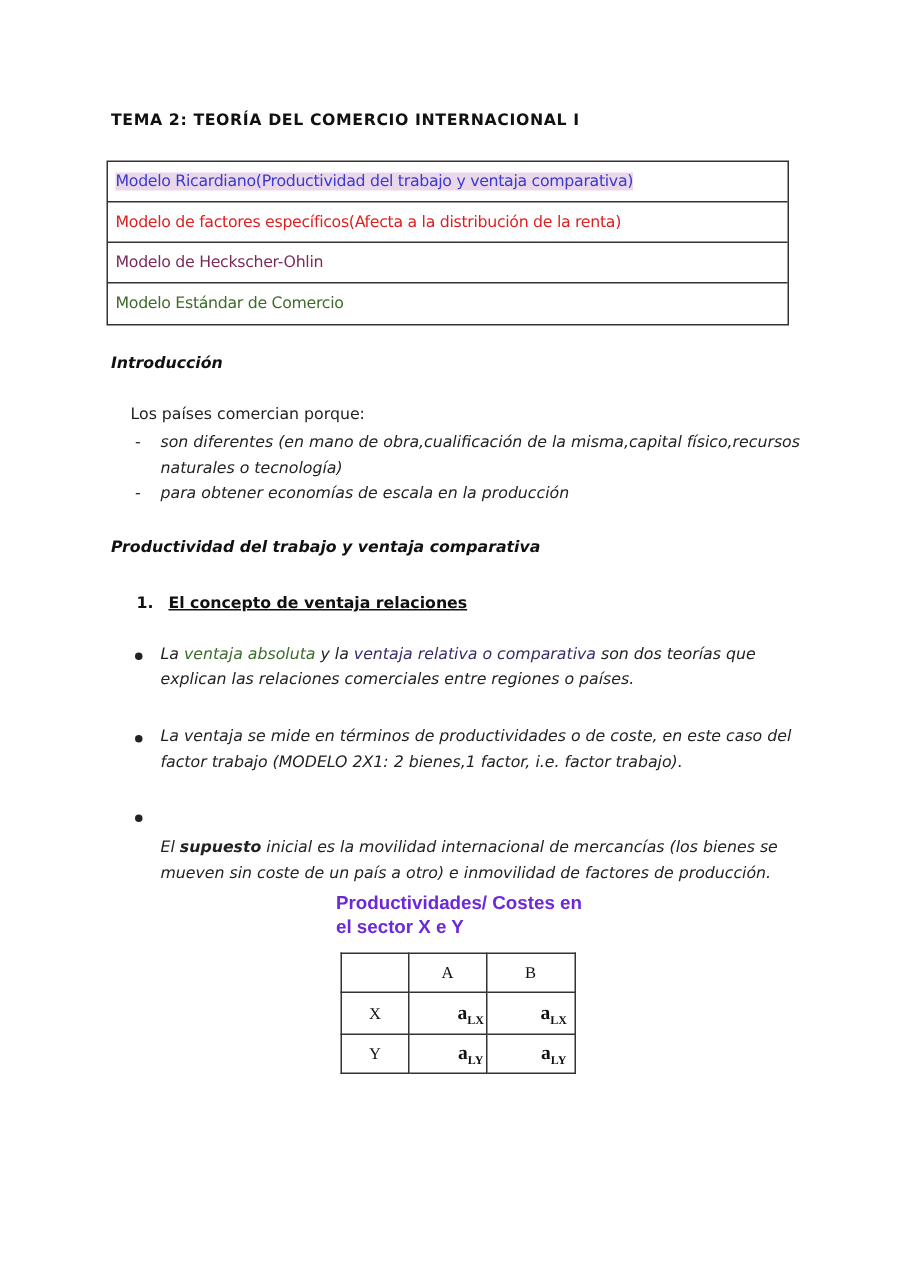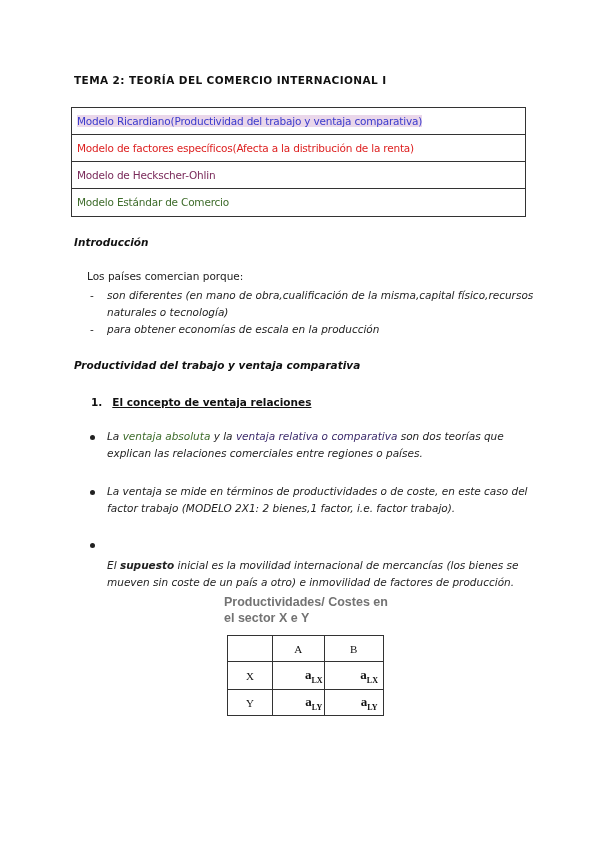--- a/index.html
+++ b/index.html
@@ -11,21 +11,21 @@
     .models .row { height: 27px; border-bottom: 1.5px solid #333; box-sizing: border-box;
                    font-size: 10.5px; line-height: 26px; padding-left: 5px; white-space: nowrap; letter-spacing: -0.2px; }
     .models .row:last-child { border-bottom: none; }
     .hl { background: #ead7ea; }
     .sec { font-size: 10.5px; font-weight: bold; font-style: italic; color:#111; }
     .p { font-size: 10.5px; color:#222; }
     .dash { position: absolute; font-size: 10.5px; }
     .item { font-size: 10.5px; line-height: 17px; color:#222;font-style:italic; }
     .bullet { position:absolute; width:5px; height:5px; border-radius:50%; background:#222; }
     .h1 { font-size: 10.5px; font-weight: bold; text-decoration: underline; color:#111; }
-    .fig-title { left: 224px; top: 594px; font-family: "Liberation Sans", sans-serif; font-weight: bold; font-size: 12.5px; line-height: 16px; color:#737373; }
+    .fig-title { left: 224px; top: 594px; font-family: "Liberation Sans", sans-serif; font-weight: bold; font-size: 12.5px; line-height: 16px; color:#6d28d9; }
     table.pc { position:absolute; left:227px; top:635px; border-collapse: collapse;
                font-family: "Liberation Serif", serif; color:#111; }
     table.pc td { border: 1.2px solid #333; text-align:center; font-size: 11px; }
     table.pc td.v { font-weight: bold; font-size: 13px; padding-left: 32px; }
     table.pc sub { font-size: 8px; font-weight: bold; }
   </style>
 </head>
 <body>
 
 <div class="abs title">TEMA 2: TEORÍA DEL COMERCIO INTERNACIONAL I</div>

